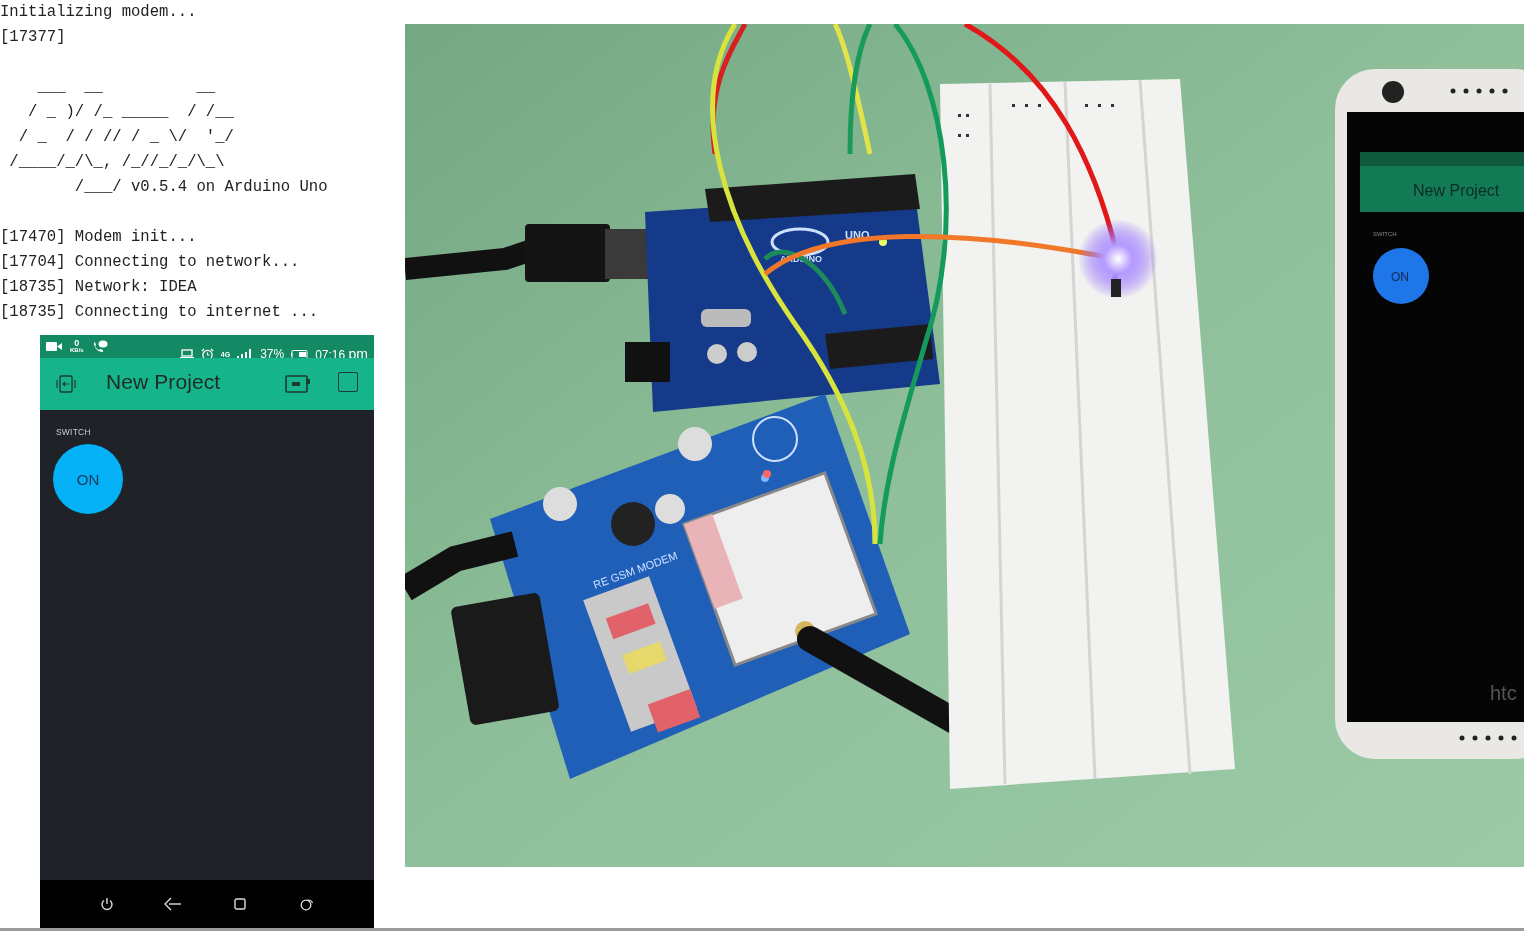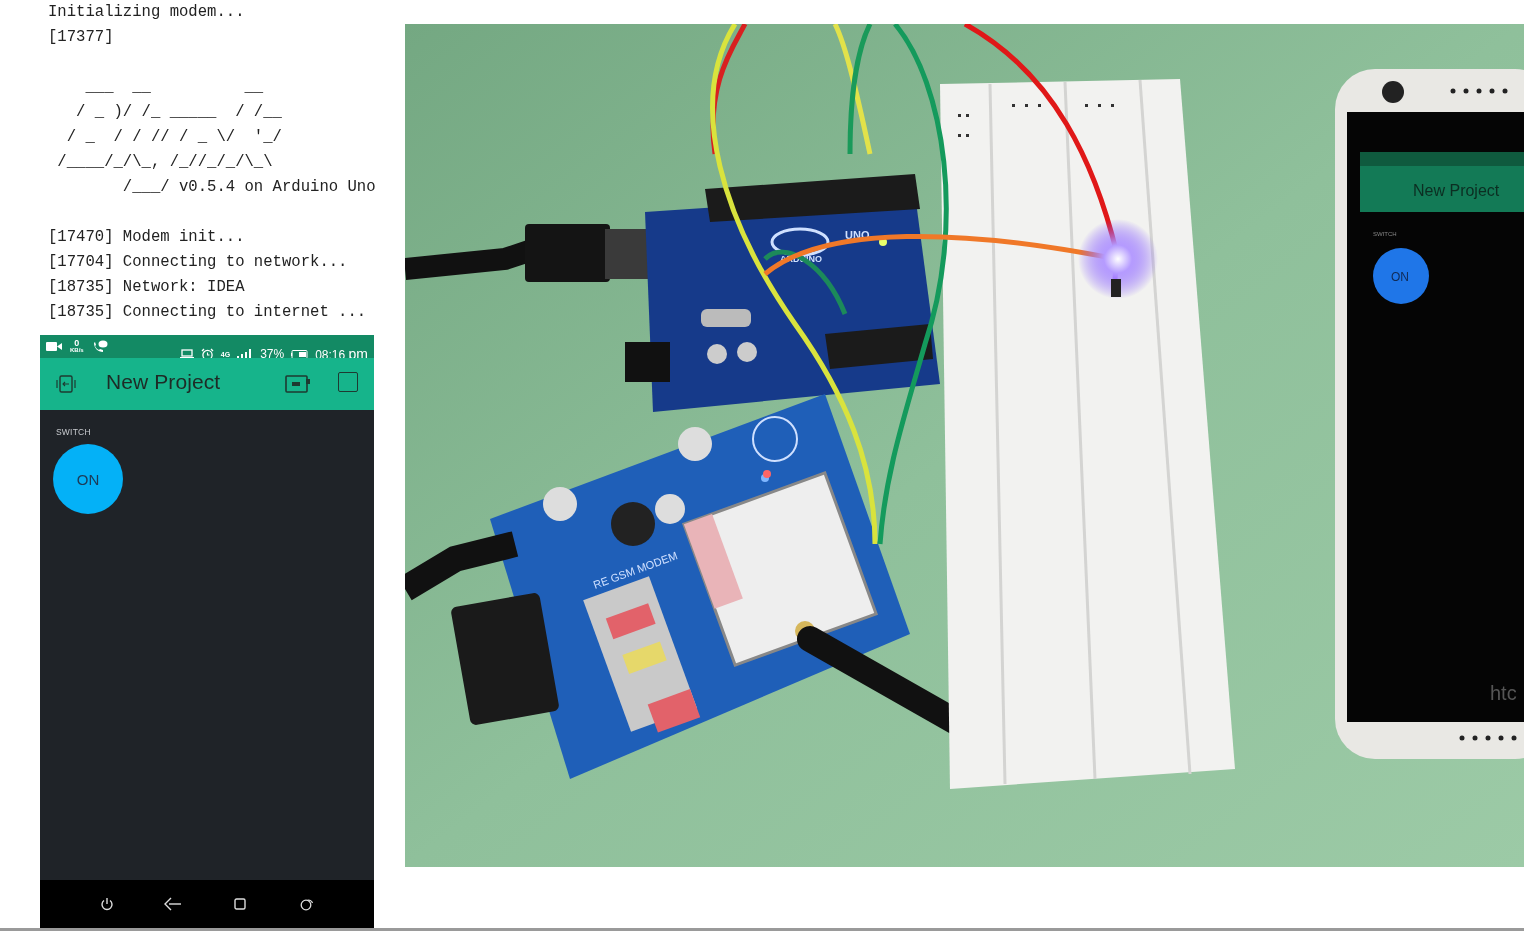--- a/index.html
+++ b/index.html
@@ -1,18 +1,18 @@
 <!DOCTYPE html>
 <html><head>
 <meta charset="utf-8">
 <style>
   html,body{margin:0;padding:0;}
   body{width:1524px;height:931px;background:#ffffff;position:relative;overflow:hidden;font-family:"Liberation Sans",sans-serif;}
   .serial{position:absolute;left:0;top:0;width:400px;font-family:"Liberation Mono",monospace;font-size:15.6px;line-height:25px;color:#222;white-space:pre;margin:0;}
-  .serial .line{display:block;height:25px;margin-left:48px;}
+  .serial .line{display:block;height:25px;}
   .bottom-rule{position:absolute;left:0;top:928px;width:1524px;height:3px;background:#9a9a9a;}
 
   
   .phone{position:absolute;left:40px;top:335px;width:334px;height:593px;background:#1f2328;overflow:hidden;}
   .statusbar{height:23px;background:#138a64;display:flex;align-items:center;color:#fff;font-size:12px;padding:0 6px;box-sizing:border-box;}
   .statusbar .sb-left{display:flex;align-items:center;gap:8px;}
   .statusbar .sb-right{margin-left:auto;display:flex;align-items:center;gap:7px;margin-top:15px;}
   .kb{display:flex;flex-direction:column;align-items:center;line-height:7px;font-size:9px;font-weight:bold;}
   .kb small{font-size:6px;}
   .appbar{height:52px;background:#16b48b;display:flex;align-items:center;position:relative;}
@@ -66,21 +66,21 @@
           <rect x="4" y="5" width="2" height="6" fill="#fff"></rect>
           <rect x="8" y="3" width="2" height="8" fill="#fff"></rect>
           <rect x="12" y="0" width="2" height="11" fill="#fff"></rect>
         </svg>
       <span>37%</span>
       <svg width="17" height="9" viewBox="0 0 17 9">
           <rect x="1" y="0.5" width="15" height="8" rx="1" fill="none" stroke="#fff" stroke-width="1"></rect>
           <rect x="0" y="3" width="1.2" height="3" fill="#fff"></rect>
           <rect x="8" y="2" width="7" height="5" fill="#fff"></rect>
         </svg>
-      <span><span>08:16</span> <span style="font-size:14px;">pm</span></span>
+      <span><span>07:16</span> <span style="font-size:14px;">pm</span></span>
     </div>
   </div>
   <div class="appbar">
     <svg class="icon-back" viewBox="0 0 20 20">
         <rect x="4" y="2" width="12" height="16" rx="1.5" fill="none" stroke="#1e3a31" stroke-width="1.4"></rect>
         <path d="M1 6 V14 M19 6 V14" stroke="#1e3a31" stroke-width="1.2"></path>
         <path d="M13 10 H7 M9 8 L7 10 L9 12" stroke="#1e3a31" stroke-width="1.1" fill="none"></path>
       </svg>
     <span class="title">New Project</span>
     <svg class="icon-board" viewBox="0 0 26 18">

